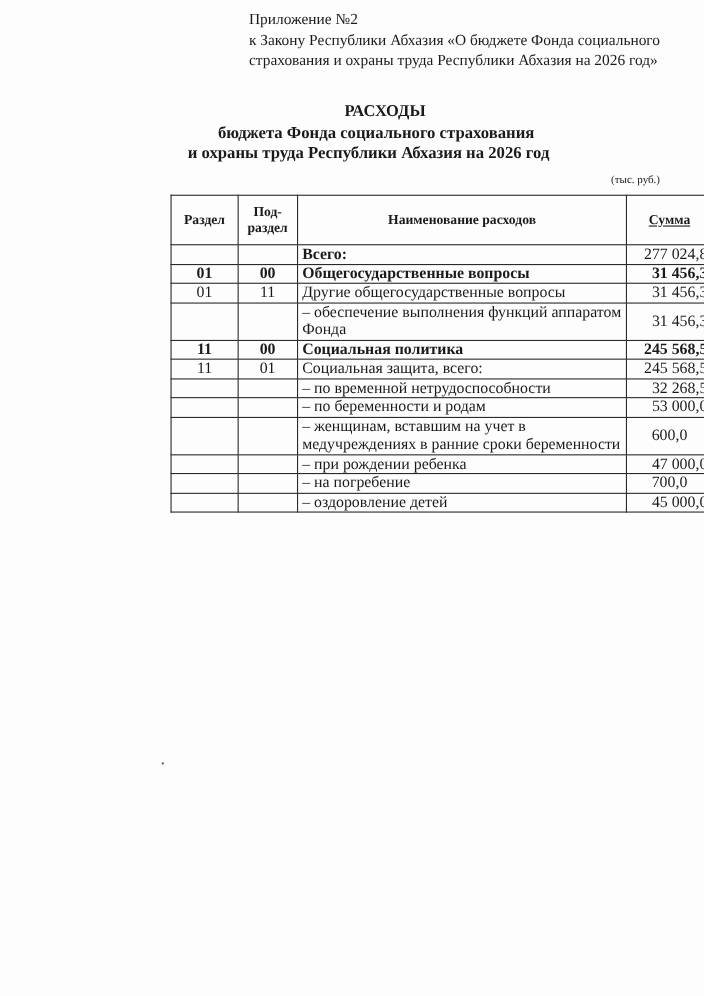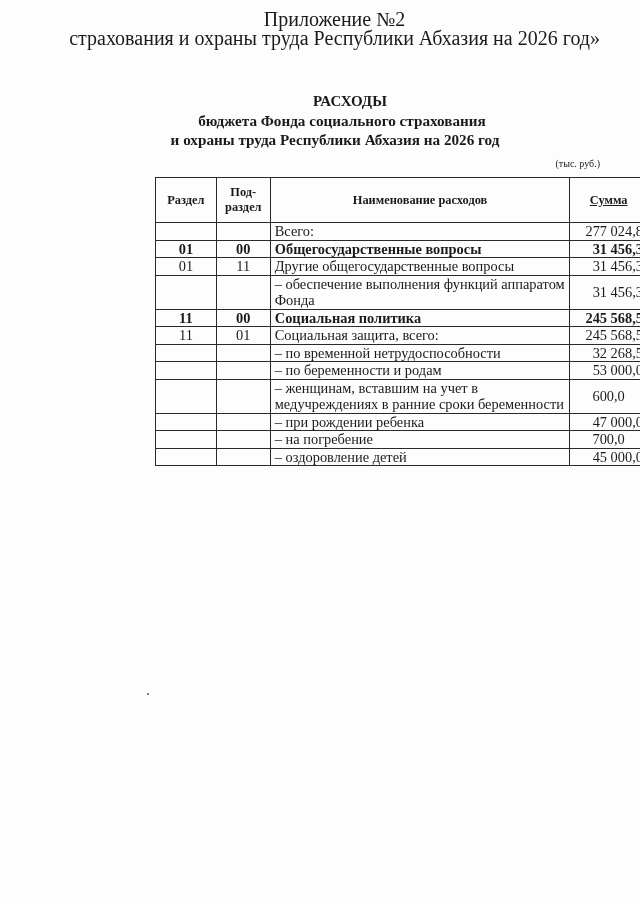--- a/index.html
+++ b/index.html
@@ -1,22 +1,22 @@
 <!DOCTYPE html>
 <html><head>
 <meta charset="utf-8">
 <style>
   html, body { margin: 0; padding: 0; }
   body {
     width: 640px; height: 905px; background: #fdfdfd; position: relative;
     font-family: "Liberation Serif", serif; color: #1a1a1a; overflow: hidden;
   }
   .appendix {
-    position: absolute; right: 40px; top: 10px; text-align: center;
-    font-size: 20px; line-height: 18.5px;
+    position: absolute; right: 40px; top: 10px; text-align: left;
+    font-size: 14px; line-height: 18.5px;
   }
   .appendix .line1 { display: block; }
   .appendix .line2, .appendix .line3 { display: block; }
   .title-block {
     position: absolute; left: 0; width: 640px; top: 92px; text-align: center;
     font-weight: bold; font-size: 15.2px; line-height: 19px;
   }
   .title-block .main { display: block; font-size: 15px; }
   .title-block .sub1, .title-block .sub2 { display: block; }
   .title-block .main { margin-left: 60px; }
@@ -35,29 +35,30 @@
   table.budget th { font-weight: bold; font-size: 12.4px; text-align: center; line-height: 15px; }
   th.h-razdel { width: 52px; height: 44px; }
   th.h-podrazdel { width: 45px; }
   th.h-name { width: 292px; }
   th.h-sum { width: 69px; text-decoration: underline; }
   td.c-code { text-align: center; }
   td.c-name { text-align: left; }
   td.c-sum { text-align: right; padding-right: 5px; }
   td.c-sum.centered { text-align: center; }
   tr.bold td { font-weight: bold; }
-  tr.total td.c-name { font-weight: normal; }
+  tr.total td.c-name { font-weight: bold; }
   tr td { height: 16.5px; }
   .dot { position: absolute; left: 147px; top: 693px; width: 2px; height: 2px; background: #555; border-radius: 1px; }
 </style>
 </head>
 <body>
 
 <div class="appendix">
   <span class="line1">Приложение №2</span>
+  <span class="line2">к Закону Республики Абхазия «О бюджете Фонда социального</span>
   <span class="line3">страхования и охраны труда Республики Абхазия на 2026 год»</span>
 </div>
 
 <div class="title-block">
   <span class="main">РАСХОДЫ</span>
   <span class="sub1">бюджета Фонда социального страхования</span>
   <span class="sub2">и охраны труда Республики Абхазия на 2026 год</span>
 </div>
 
 <div class="units">(тыс. руб.)</div>

